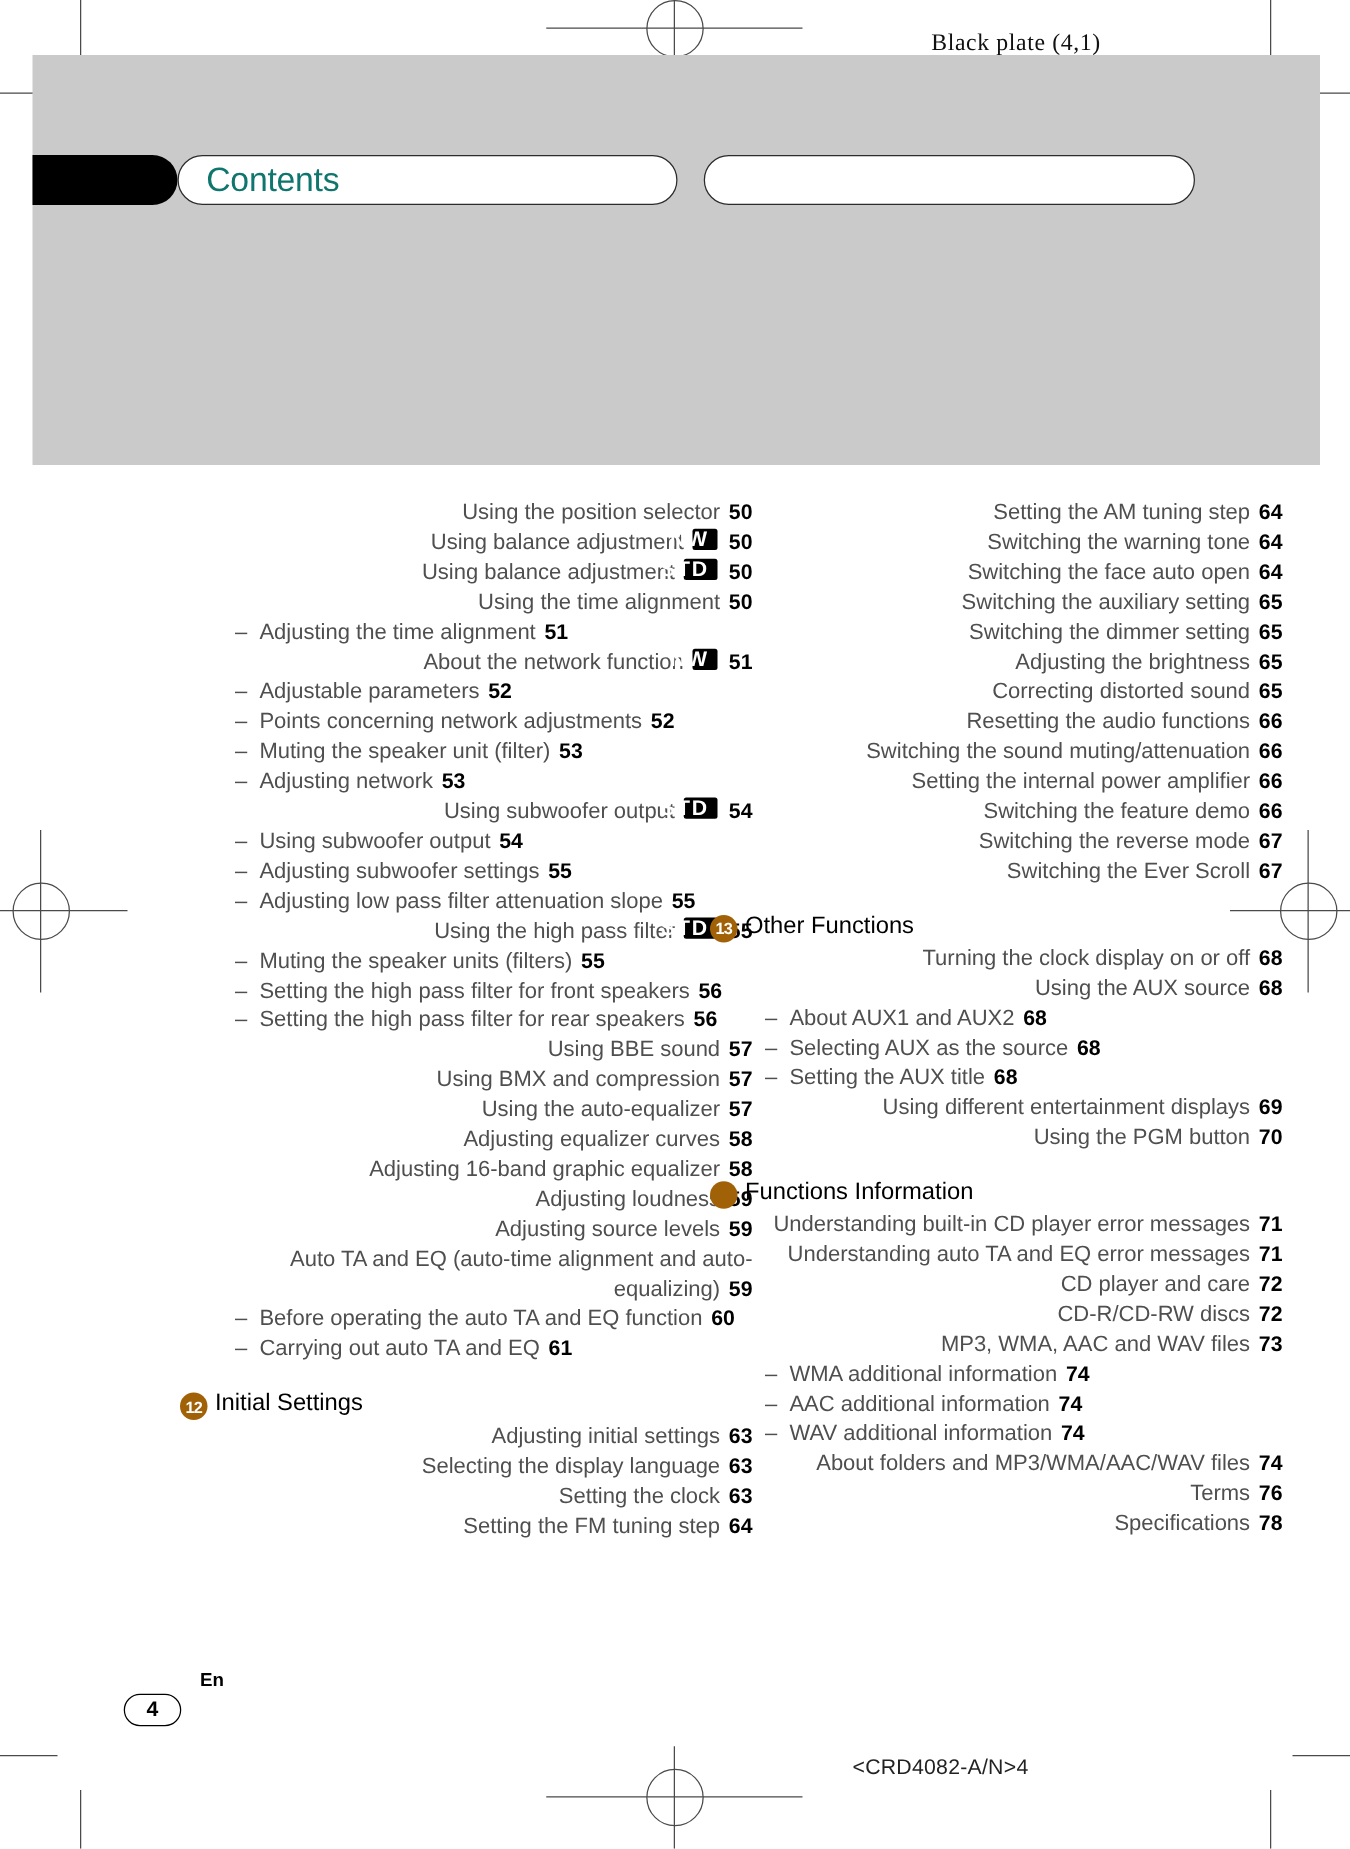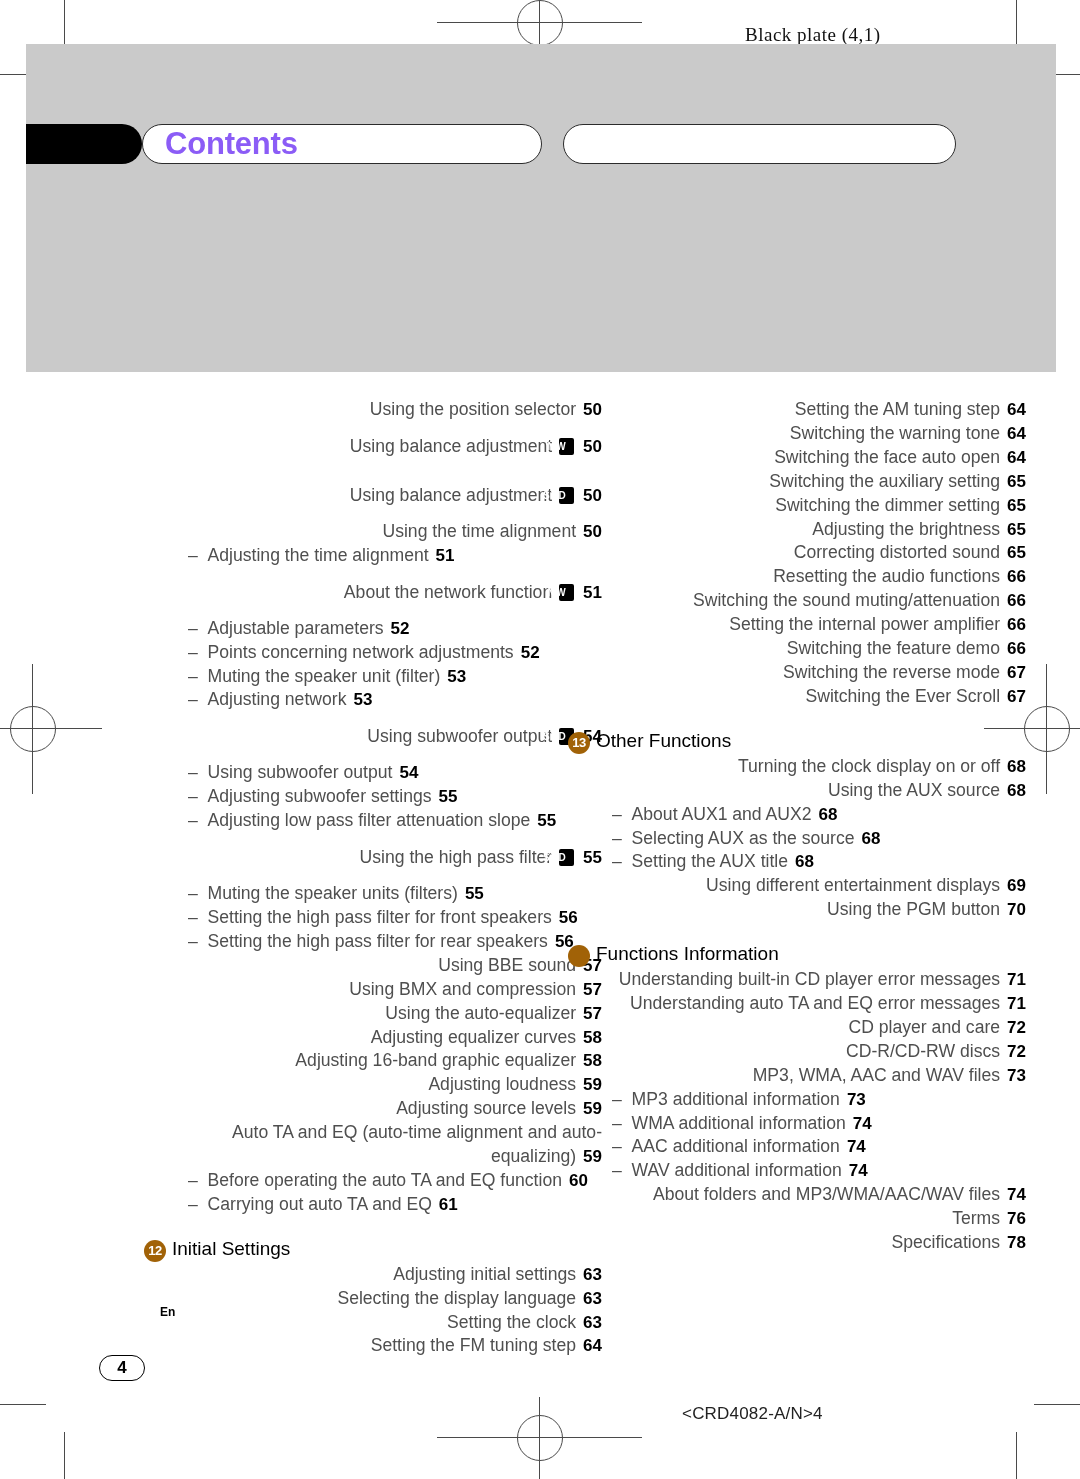--- a/index.html
+++ b/index.html
@@ -57,23 +57,23 @@
     height: 40px;
     background: #fff;
     border: 1.6px solid #2b2b2b;
     border-radius: 20px;
     display: flex;
     align-items: center;
   }
   .tab-pill.left  { left: 116px; width: 400px; }
   .tab-pill.right { left: 537px; width: 393px; }
   .tab-title {
-    font-size: 31px;
-    font-weight: bold;
-    color: #8b5cf6;
+    font-size: 27px;
+    font-weight: normal;
+    color: #0f766e;
     padding-left: 22px;
     letter-spacing: -0.2px;
   }
 
   
   .toc {
     position: absolute;
     left: 0; top: 398px;
     width: 1080px;
   }
@@ -103,26 +103,26 @@
     font-weight: bold;
     color: #000;
     font-size: 17px;
     margin-left: 7px;
   }
   .badge {
     display: inline-block;
     background: #000;
     color: #fff;
     font-weight: bold;
-    font-size: 10px;
+    font-size: 17px;
     letter-spacing: 1.4px;
     padding: 2px 7px 2px 8px;
     border-radius: 2px;
     vertical-align: 2px;
-    margin: 16px 2px;
+    margin: 1px 2px;
     line-height: 13px;
   }
 
   
   .section-head {
     display: flex;
     align-items: flex-start;
     margin-top: 20px;
     margin-bottom: 1px;
     margin-left: -28px;
@@ -160,22 +160,22 @@
     display: flex;
     align-items: center;
     justify-content: center;
     font-size: 17px;
     font-weight: bold;
     color: #000;
     background: #fff;
   }
   .lang-code {
     position: absolute;
-    left: 160px; top: 1305px;
-    font-size: 12px;
+    left: 160px; top: 1336px;
+    font-size: 15px;
     font-weight: bold;
     color: #000;
   }
   .doc-code {
     position: absolute;
     left: 682px; top: 1404px;
     font-size: 17px;
     color: #222;
     letter-spacing: 0.2px;
   }
@@ -292,21 +292,20 @@
       <div class="entry wrap-hang"><span>Using the PGM button</span><span class="pg">70</span></div>
       <div class="section-head">
         <span class="circ-num blank"></span>
         <span class="section-title">Functions Information</span>
       </div>
       <div class="entry wrap-hang"><span>Understanding built-in CD player error messages</span><span class="pg">71</span></div>
       <div class="entry wrap-hang"><span>Understanding auto TA and EQ error messages</span><span class="pg">71</span></div>
       <div class="entry wrap-hang"><span>CD player and care</span><span class="pg">72</span></div>
       <div class="entry wrap-hang"><span>CD-R/CD-RW discs</span><span class="pg">72</span></div>
       <div class="entry wrap-hang"><span>MP3, WMA, AAC and WAV files</span><span class="pg">73</span></div>
-      <div class="entry sub"><span class="dash">–&nbsp;&nbsp;</span><span>MP3 additional information</span><span class="pg">73</span></div>
       <div class="entry sub"><span class="dash">–&nbsp;&nbsp;</span><span>WMA additional information</span><span class="pg">74</span></div>
       <div class="entry sub"><span class="dash">–&nbsp;&nbsp;</span><span>AAC additional information</span><span class="pg">74</span></div>
       <div class="entry sub"><span class="dash">–&nbsp;&nbsp;</span><span>WAV additional information</span><span class="pg">74</span></div>
       <div class="entry wrap-hang"><span>About folders and MP3/WMA/AAC/WAV files</span><span class="pg">74</span></div>
       <div class="entry wrap-hang"><span>Terms</span><span class="pg">76</span></div>
       <div class="entry wrap-hang"><span>Specifications</span><span class="pg">78</span></div>
     </div>
 </div>
 
 <div class="page-badge">4</div>

